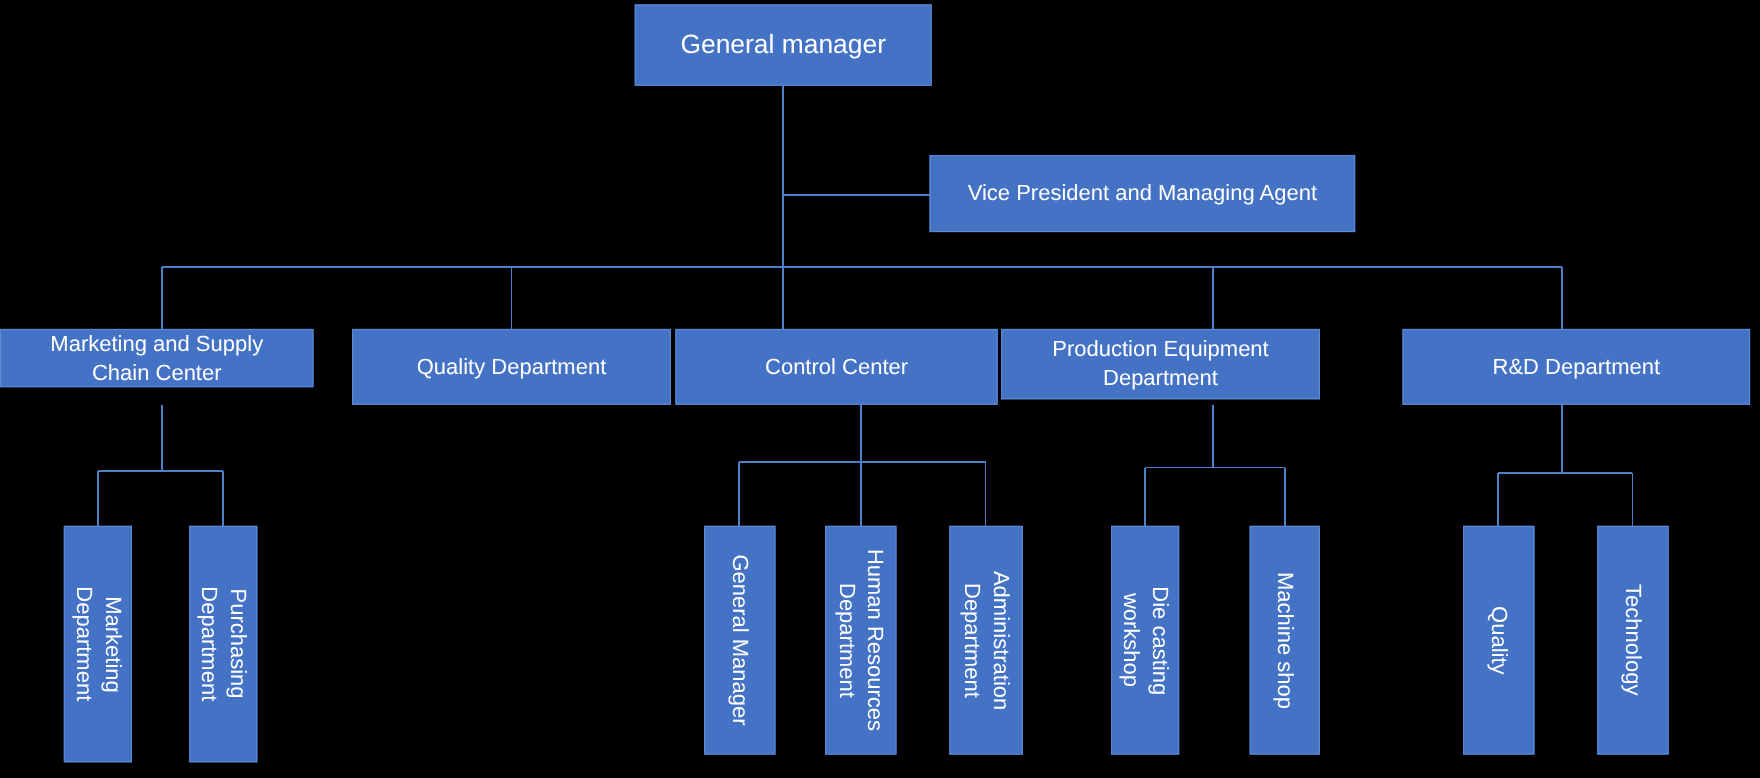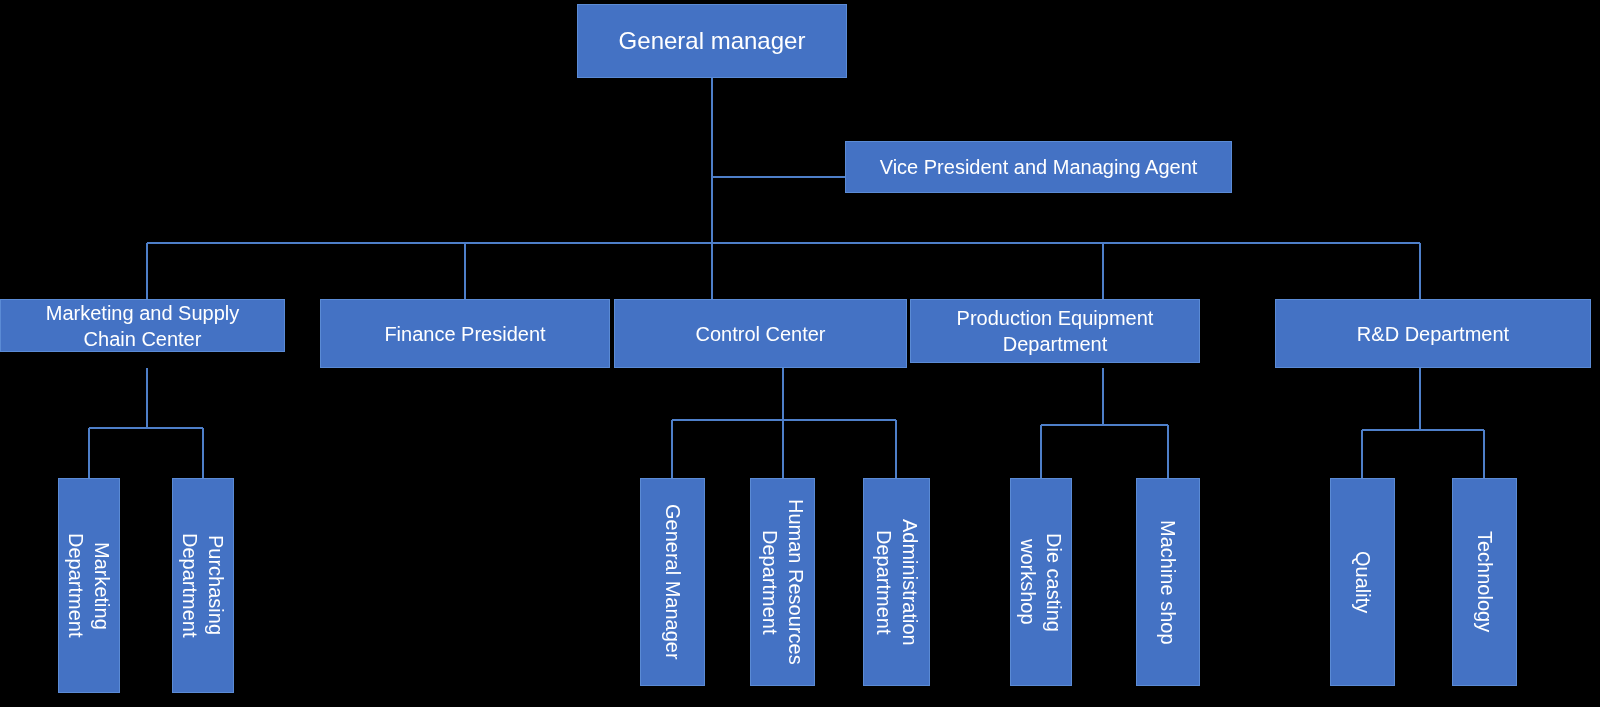--- a/index.html
+++ b/index.html
@@ -74,26 +74,26 @@
 
       <path d="M1420 368 V430"></path>
       <path d="M1362 430 H1484"></path>
       <path d="M1362 430 V478"></path>
       <path d="M1484 430 V478"></path>
     </g>
   </svg>
 
   <div class="node root" style="left:577px; top:4px; width:270px; height:74px;">General manager</div>
 
-  <div class="node" style="left:845px; top:141px; width:387px; height:52px;">Vice President and Managing Agent</div>
+  <div class="node" style="left:845px; top:141px; width:387px; height:70px;">Vice President and Managing Agent</div>
 
   <div class="node" style="left:0; top:299px; width:285px; height:53px;">Marketing and Supply
 Chain Center</div>
 
-  <div class="node" style="left:320px; top:299px; width:290px; height:69px;">Finance President</div>
+  <div class="node" style="left:320px; top:299px; width:290px; height:69px;">Quality Department</div>
 
   <div class="node" style="left:614px; top:299px; width:293px; height:69px;">Control Center</div>
 
   <div class="node" style="left:910px; top:299px; width:290px; height:64px;">Production Equipment
 Department</div>
 
   <div class="node" style="left:1275px; top:299px; width:316px; height:69px;">R&amp;D Department</div>
 
   <div class="node vertical" style="left:58px; top:478px; width:62px; height:215px;">Marketing
 Department</div>

